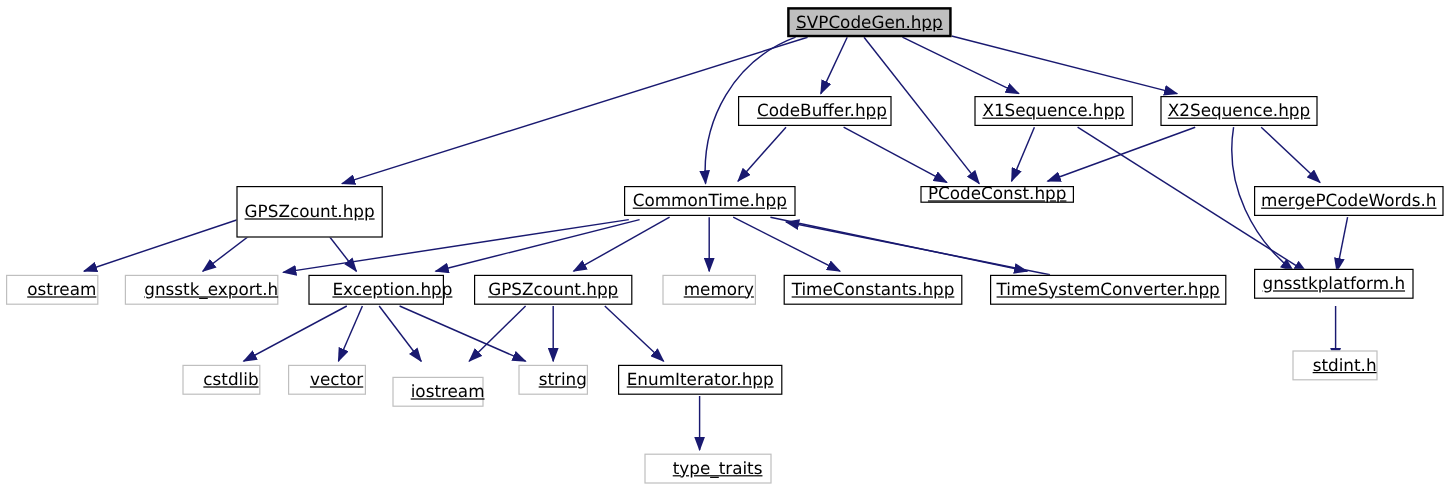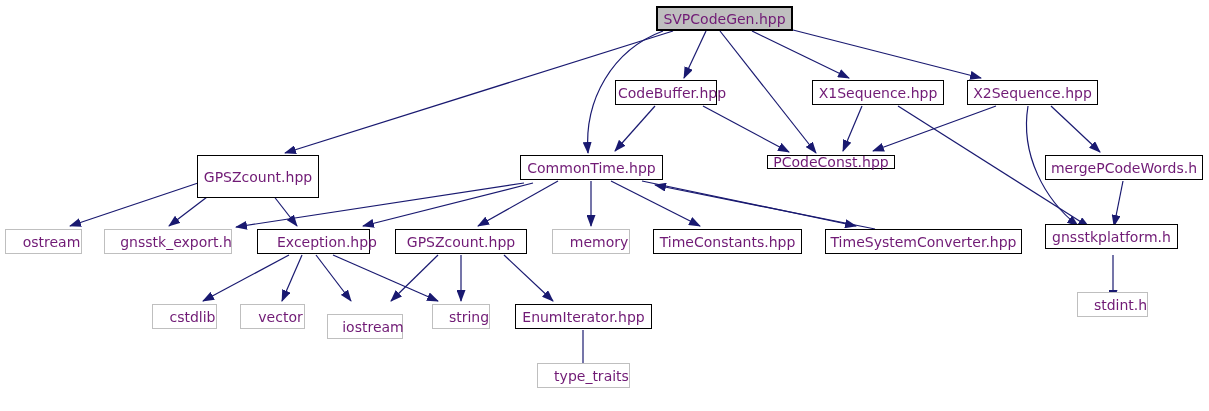--- a/index.html
+++ b/index.html
@@ -10,22 +10,23 @@
     font-family:"DejaVu Sans","Liberation Sans",sans-serif;
     overflow:hidden;
   }
   #edge-layer{position:absolute;left:0;top:0;width:1209px;height:411px;}
   .node{
     position:absolute;
     box-sizing:border-box;
     background:#ffffff;
     border:1px solid #000000;
     display:flex;align-items:center;justify-content:center;
-    font-size:14px;color:#701a75;white-space:nowrap;
+    font-size:14px;color:#000000;white-space:nowrap;
     line-height:1;
+    text-decoration:underline;
   }
   .node.external{border-color:#bfbfbf;padding-left:16px;}
   .node.main{background:#bfbfbf;border:2px solid #000000;}
   .edge{fill:none;stroke-width:1.2px;}
 </style>
 </head>
 <body>
 
 <div id="canvas">
   <svg id="edge-layer" width="1209" height="411" viewBox="0 0 1209 411">
@@ -65,36 +66,36 @@
         <path d="M333,255 L438,301" class="edge" stroke="#191970" marker-end="url(#arrow)"></path>
         <path d="M438,255 L391,301" class="edge" stroke="#191970" marker-end="url(#arrow)"></path>
         <path d="M461,255 L461,301" class="edge" stroke="#191970" marker-end="url(#arrow)"></path>
         <path d="M504,255 L553,301" class="edge" stroke="#191970" marker-end="url(#arrow)"></path>
         <path d="M583,330 L583,375" class="edge" stroke="#191970" marker-end="url(#arrow)"></path>
         <path d="M1113,255 L1113,301" class="edge" stroke="#191970" marker-end="url(#arrow)"></path>
       </g>
   </svg>
   <div id="nodes">
       <div class="node main" style="left: 656px; top: 6px; width: 137px; height: 25px;">SVPCodeGen.hpp</div>
-      <div class="node internal" style="left: 615px; top: 80px; width: 102px; height: 25px; padding-left: 12px;">CodeBuffer.hpp</div>
+      <div class="node internal" style="left: 615px; top: 80px; width: 128px; height: 25px; padding-left: 12px;">CodeBuffer.hpp</div>
       <div class="node internal" style="left: 812px; top: 80px; width: 132px; height: 25px;">X1Sequence.hpp</div>
       <div class="node internal" style="left: 967px; top: 80px; width: 131px; height: 25px;">X2Sequence.hpp</div>
       <div class="node internal" style="left: 181px; top: 155px; width: 122px; height: 43px; margin-left: 16px;">GPSZcount.hpp</div>
       <div class="node internal" style="left: 520px; top: 155px; width: 143px; height: 25px;">CommonTime.hpp</div>
       <div class="node internal" style="left: 767px; top: 155px; width: 128px; height: 14px;">PCodeConst.hpp</div>
       <div class="node internal" style="left: 1045px; top: 155px; width: 158px; height: 25px;">mergePCodeWords.h</div>
       <div class="node external" style="left: 5px; top: 229px; width: 77px; height: 25px;">ostream</div>
       <div class="node external" style="left: 104px; top: 229px; width: 128px; height: 25px;">gnsstk_export.h</div>
       <div class="node internal" style="left: 257px; top: 229px; width: 113px; height: 25px; padding-left: 27px;">Exception.hpp</div>
       <div class="node internal" style="left: 395px; top: 229px; width: 132px; height: 25px;">GPSZcount.hpp</div>
       <div class="node external" style="left: 552px; top: 229px; width: 78px; height: 25px;">memory</div>
       <div class="node internal" style="left: 653px; top: 229px; width: 149px; height: 25px;">TimeConstants.hpp</div>
       <div class="node internal" style="left: 825px; top: 229px; width: 197px; height: 25px;">TimeSystemConverter.hpp</div>
       <div class="node internal" style="left: 1045px; top: 224px; width: 133px; height: 25px;">gnsstkplatform.h</div>
       <div class="node external" style="left: 152px; top: 304px; width: 65px; height: 25px;">cstdlib</div>
       <div class="node external" style="left: 240px; top: 304px; width: 65px; height: 25px;">vector</div>
       <div class="node external" style="left: 327px; top: 314px; width: 76px; height: 25px;">iostream</div>
       <div class="node external" style="left: 432px; top: 304px; width: 58px; height: 25px;">string</div>
       <div class="node internal" style="left: 515px; top: 304px; width: 137px; height: 25px;">EnumIterator.hpp</div>
       <div class="node external" style="left: 1077px; top: 292px; width: 71px; height: 25px;">stdint.h</div>
-      <div class="node external" style="left: 537px; top: 363px; width: 93px; height: 25px;">type_traits</div>
+      <div class="node external" style="left: 537px; top: 378px; width: 106px; height: 25px;">type_traits</div>
     </div>
 </div>
 
 </body></html>

